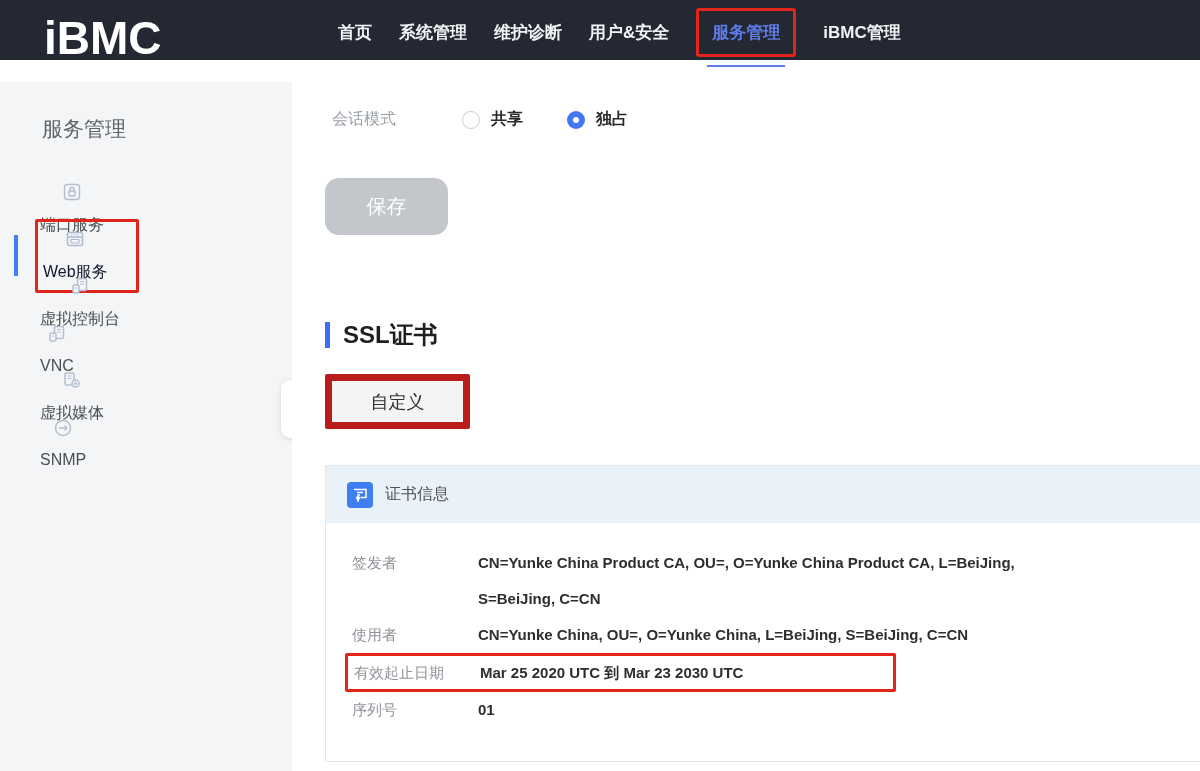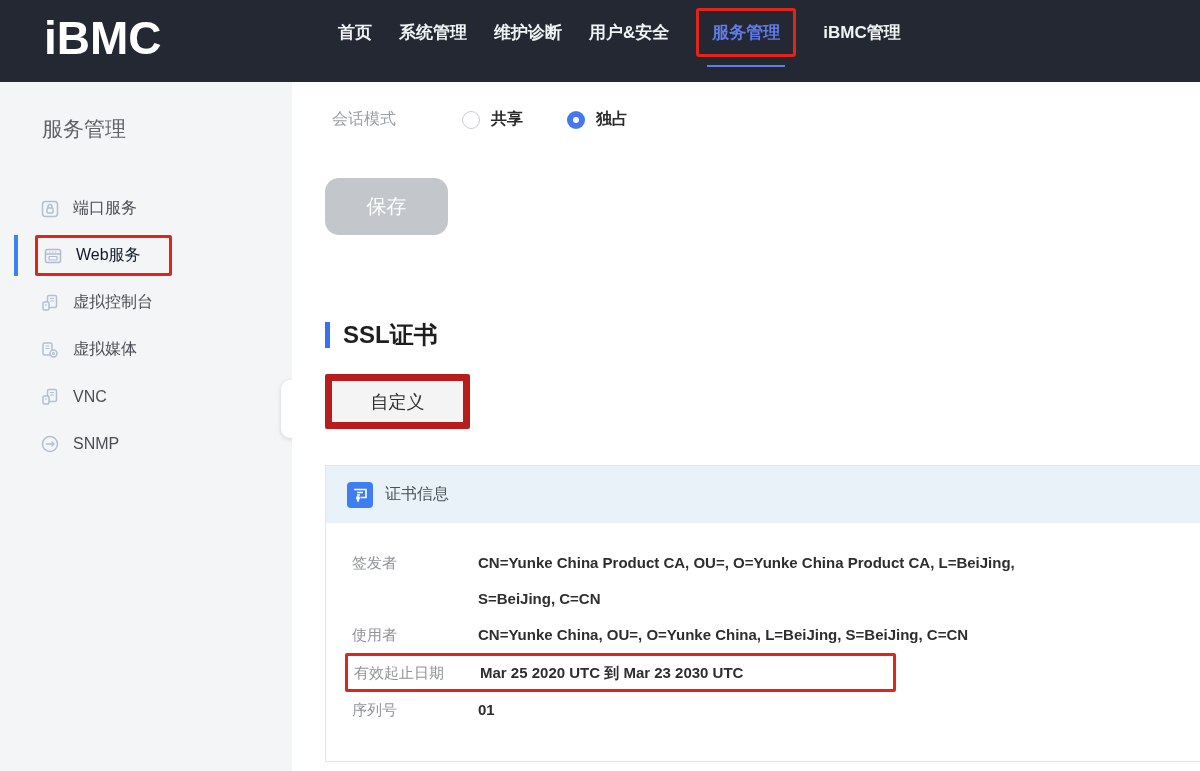--- a/index.html
+++ b/index.html
@@ -6,21 +6,21 @@
   html,body { width:1200px; height:771px; overflow:hidden; }
   body {
     position:relative;
     font-family:"Liberation Sans","DejaVu Sans",sans-serif;
     background:#ffffff;
     color:#333;
   }
 
   
   .top-bar {
-    position:absolute; top:0; left:0; width:1200px; height:82px;
+    position:absolute; top:0; left:0; width:1200px; height:60px;
     background:#232833;
   }
   .logo {
     position:absolute; left:44px; top:11px;
     font-size:46px; font-weight:bold; color:#ffffff; letter-spacing:0px;
   }
   .nav {
     position:absolute; left:338px; top:0; height:64px;
     display:flex; align-items:center; gap:27px;
   }
@@ -45,21 +45,21 @@
   }
   .sidebar-title {
     margin:33px 0 0 42px; font-size:21px; color:#5f6368;
   }
   .menu { margin-top:42px; }
   .side-item {
     position:relative; height:47px;
     display:flex; align-items:center; padding-left:40px;
     font-size:16px; color:#4a4e54; cursor:pointer;
   }
-  .item-inner { display:flex; align-items:center; gap:13px; }
+  .item-inner { display:flex; align-items:center; gap:13px;flex-direction:column; }
   .side-item.active { color:#0f172a; }
   .side-item.active::before {
     content:""; position:absolute; left:14px; top:3px; bottom:3px;
     width:4px; background:#3b82f6;
   }
   .side-item.active .item-inner {
     border:3px solid #e1251b; border-radius:2px;
     padding:7px 28px 7px 5px; margin-left:-5px;
   }
   .side-icon { width:20px; height:20px; display:inline-flex; flex:0 0 20px; }
@@ -200,41 +200,41 @@
           </svg>
         </span>
         <span>虚拟控制台</span>
       </span>
       </div>
 
     <div class="side-item">
       <span class="item-inner">
         <span class="side-icon">
           <svg viewBox="0 0 20 20" fill="none" stroke="#b3bfd2" stroke-width="1.5">
+            <rect x="7.5" y="2.5" width="9" height="12" rx="1.5"></rect>
+            <path d="M10 5.5 h4 M10 8 h4" stroke-width="1.2"></path>
+            <rect x="3" y="9" width="6" height="8" rx="1.5" fill="#f4f5f6"></rect>
+            <path d="M5 12 h2" stroke-width="1.2"></path>
+          </svg>
+        </span>
+        <span>VNC</span>
+      </span>
+    </div>
+
+    <div class="side-item">
+      <span class="item-inner">
+        <span class="side-icon">
+          <svg viewBox="0 0 20 20" fill="none" stroke="#b3bfd2" stroke-width="1.5">
             <rect x="3" y="3" width="9" height="12" rx="1.5"></rect>
             <path d="M5.5 6 h4 M5.5 8.5 h4" stroke-width="1.2"></path>
             <circle cx="13.5" cy="13.5" r="3.5" fill="#f4f5f6"></circle>
             <circle cx="13.5" cy="13.5" r="1" stroke-width="1.2"></circle>
           </svg>
         </span>
         <span>虚拟媒体</span>
-      </span>
-    </div>
-
-    <div class="side-item">
-      <span class="item-inner">
-        <span class="side-icon">
-          <svg viewBox="0 0 20 20" fill="none" stroke="#b3bfd2" stroke-width="1.5">
-            <rect x="7.5" y="2.5" width="9" height="12" rx="1.5"></rect>
-            <path d="M10 5.5 h4 M10 8 h4" stroke-width="1.2"></path>
-            <rect x="3" y="9" width="6" height="8" rx="1.5" fill="#f4f5f6"></rect>
-            <path d="M5 12 h2" stroke-width="1.2"></path>
-          </svg>
-        </span>
-        <span>VNC</span>
       </span>
     </div>
 
     <div class="side-item">
       <span class="item-inner">
         <span class="side-icon">
           <svg viewBox="0 0 20 20" fill="none" stroke="#b3bfd2" stroke-width="1.5">
             <circle cx="10" cy="10" r="7.5"></circle>
             <path d="M6 10 h8 M11.5 7.5 L14 10 L11.5 12.5" stroke-width="1.3"></path>
           </svg>

